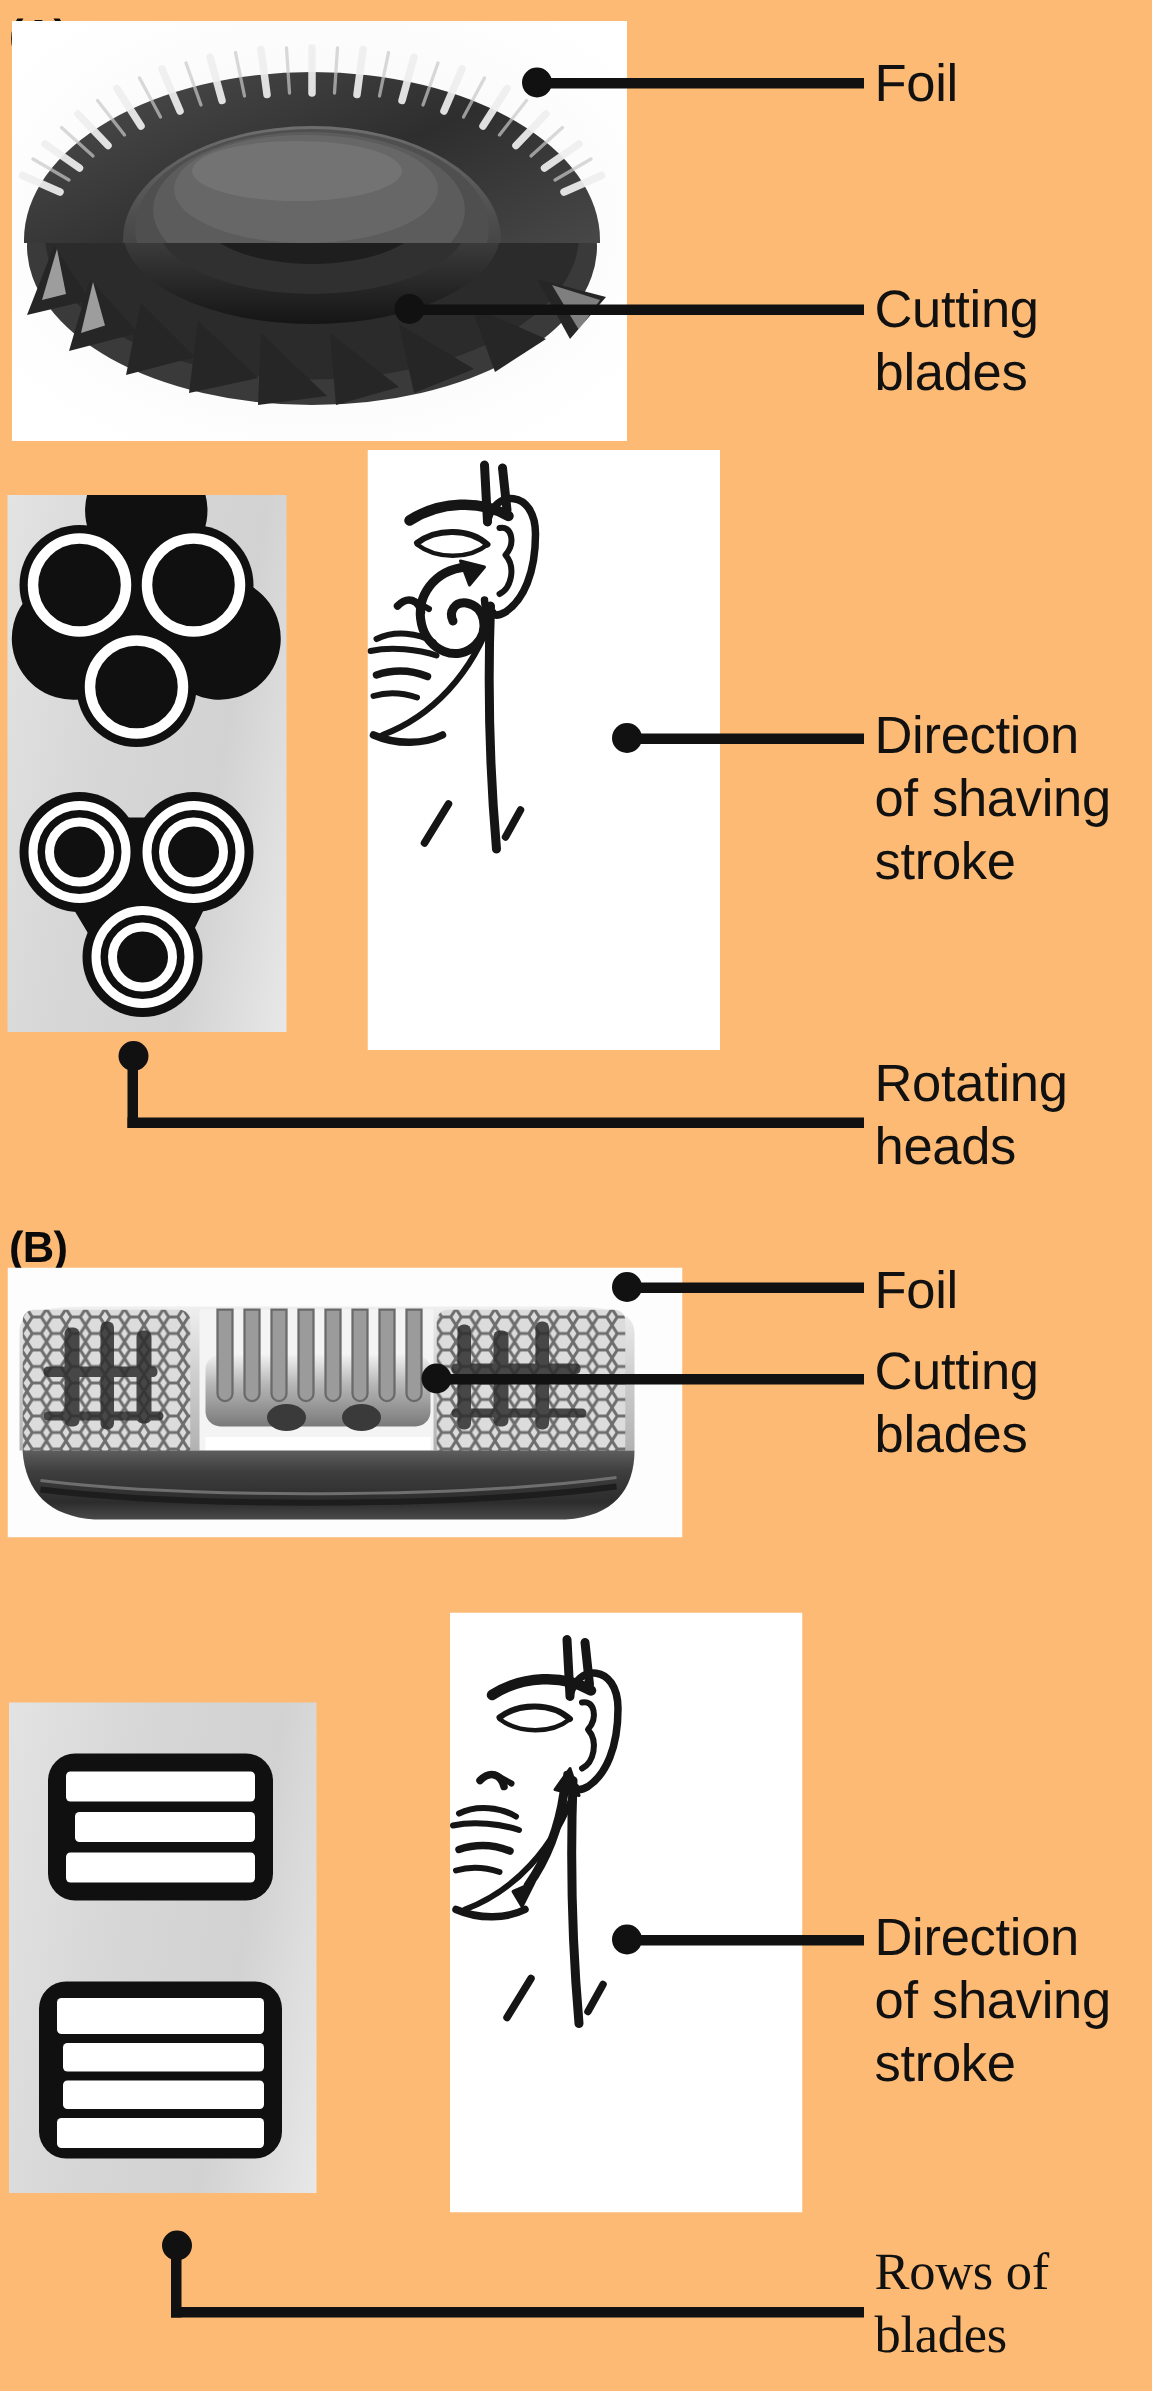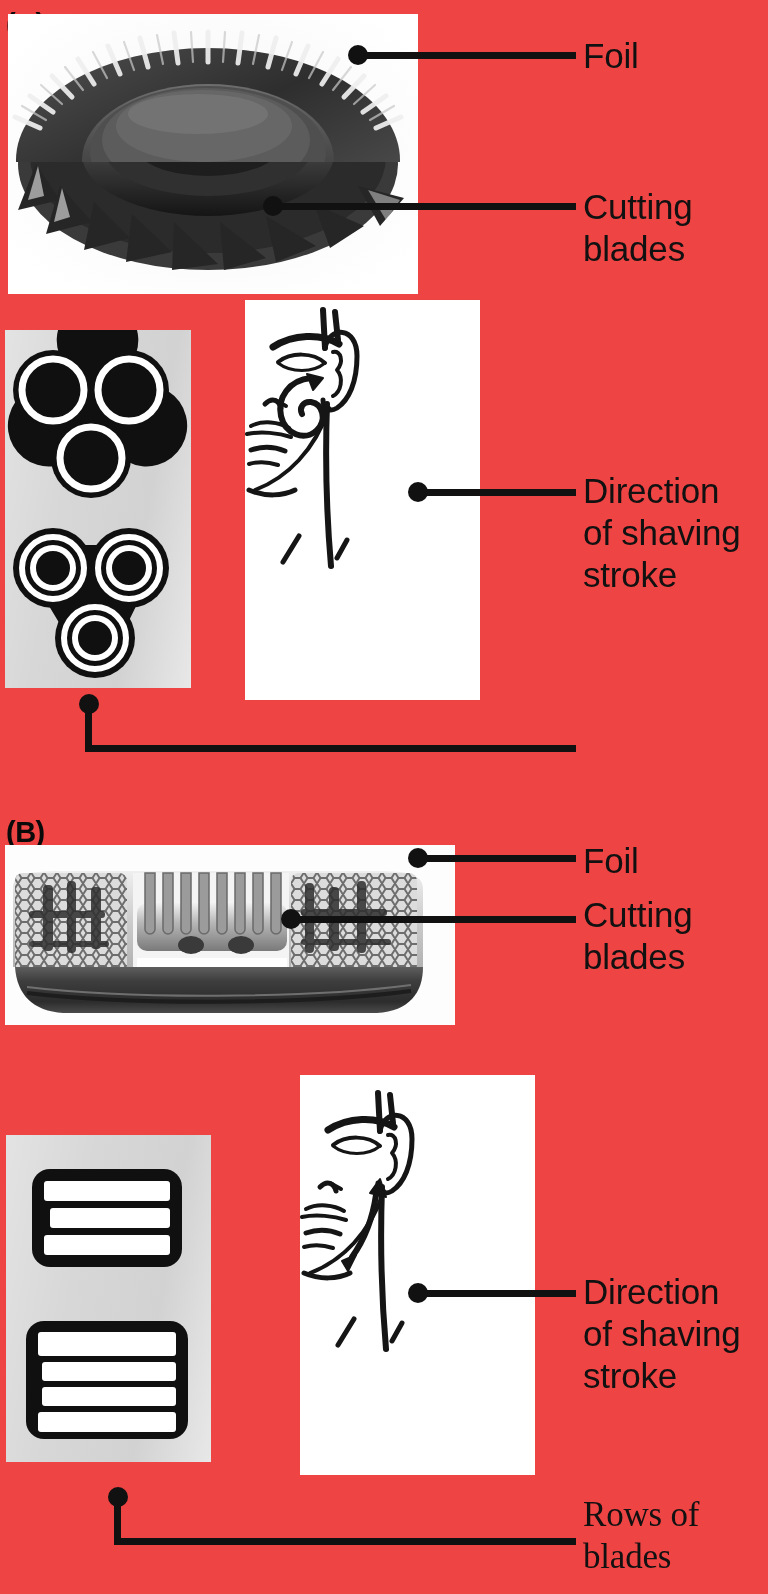--- a/index.html
+++ b/index.html
@@ -9,21 +9,21 @@
     background: #ffffff;
   }
   body {
     font-family: "Liberation Sans", sans-serif;
     color: #000000;
   }
   #figure {
     position: relative;
     width: 768px;
     height: 1594px;
-    background: #ef4444;
+    background: #fdba74;
     overflow: hidden;
   }
   .panel-letter {
     position: absolute;
     font-size: 29px;
     font-weight: bold;
     letter-spacing: -0.5px;
     color: #0a0a0a;
     line-height: 1;
   }
@@ -252,20 +252,22 @@
 
   <div class="leader-dot" style="left:408px; top:482px;"></div>
   <div class="leader leader-h" style="left:416px; top:489px; width:160px;"></div>
   <div class="callout-text" style="left:583px; top:470px;">Direction
 of shaving
 stroke</div>
 
   <div class="leader-dot" style="left:79px; top:694px;"></div>
   <div class="leader leader-v" style="left:85px; top:700px; height:52px;"></div>
   <div class="leader leader-h" style="left:85px; top:745px; width:491px;"></div>
+  <div class="callout-text" style="left:583px; top:702px;">Rotating
+heads</div>
 
   <div class="panel-letter" style="left:6px; top:818px;">(B)</div>
 
   <div class="photo-wrap" style="left:5px; top:845px; width:450px; height:180px;">
     <svg class="photo-svg" width="450" height="180" viewBox="0 0 450 180" aria-hidden="true">
       <defs>
         <linearGradient id="baseB" x1="0" y1="0" x2="0" y2="1">
           <stop offset="0%" stop-color="#5e5e5e"></stop>
           <stop offset="30%" stop-color="#3e3e3e"></stop>
           <stop offset="75%" stop-color="#2c2c2c"></stop>

